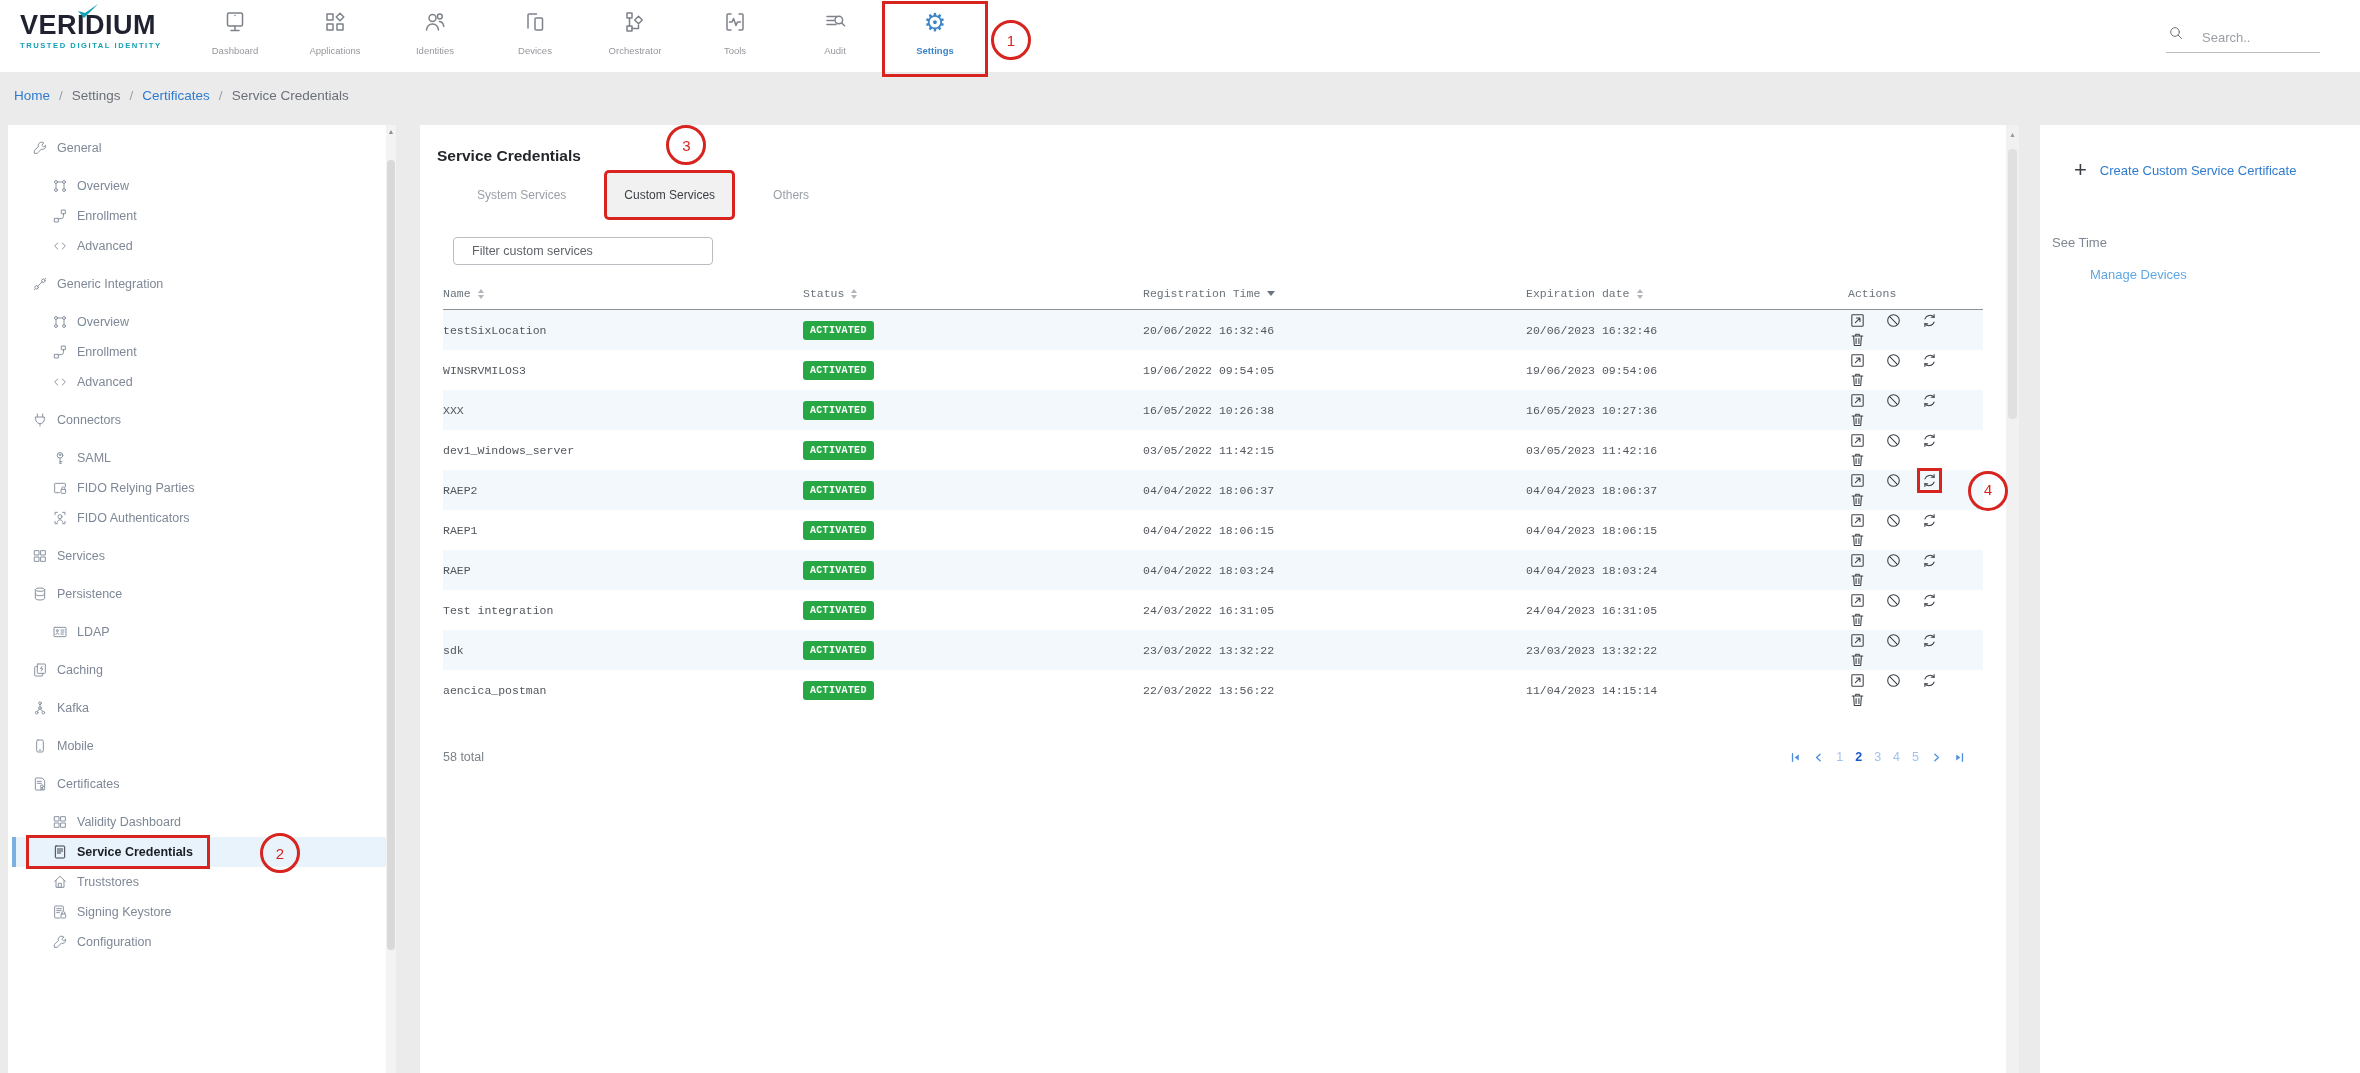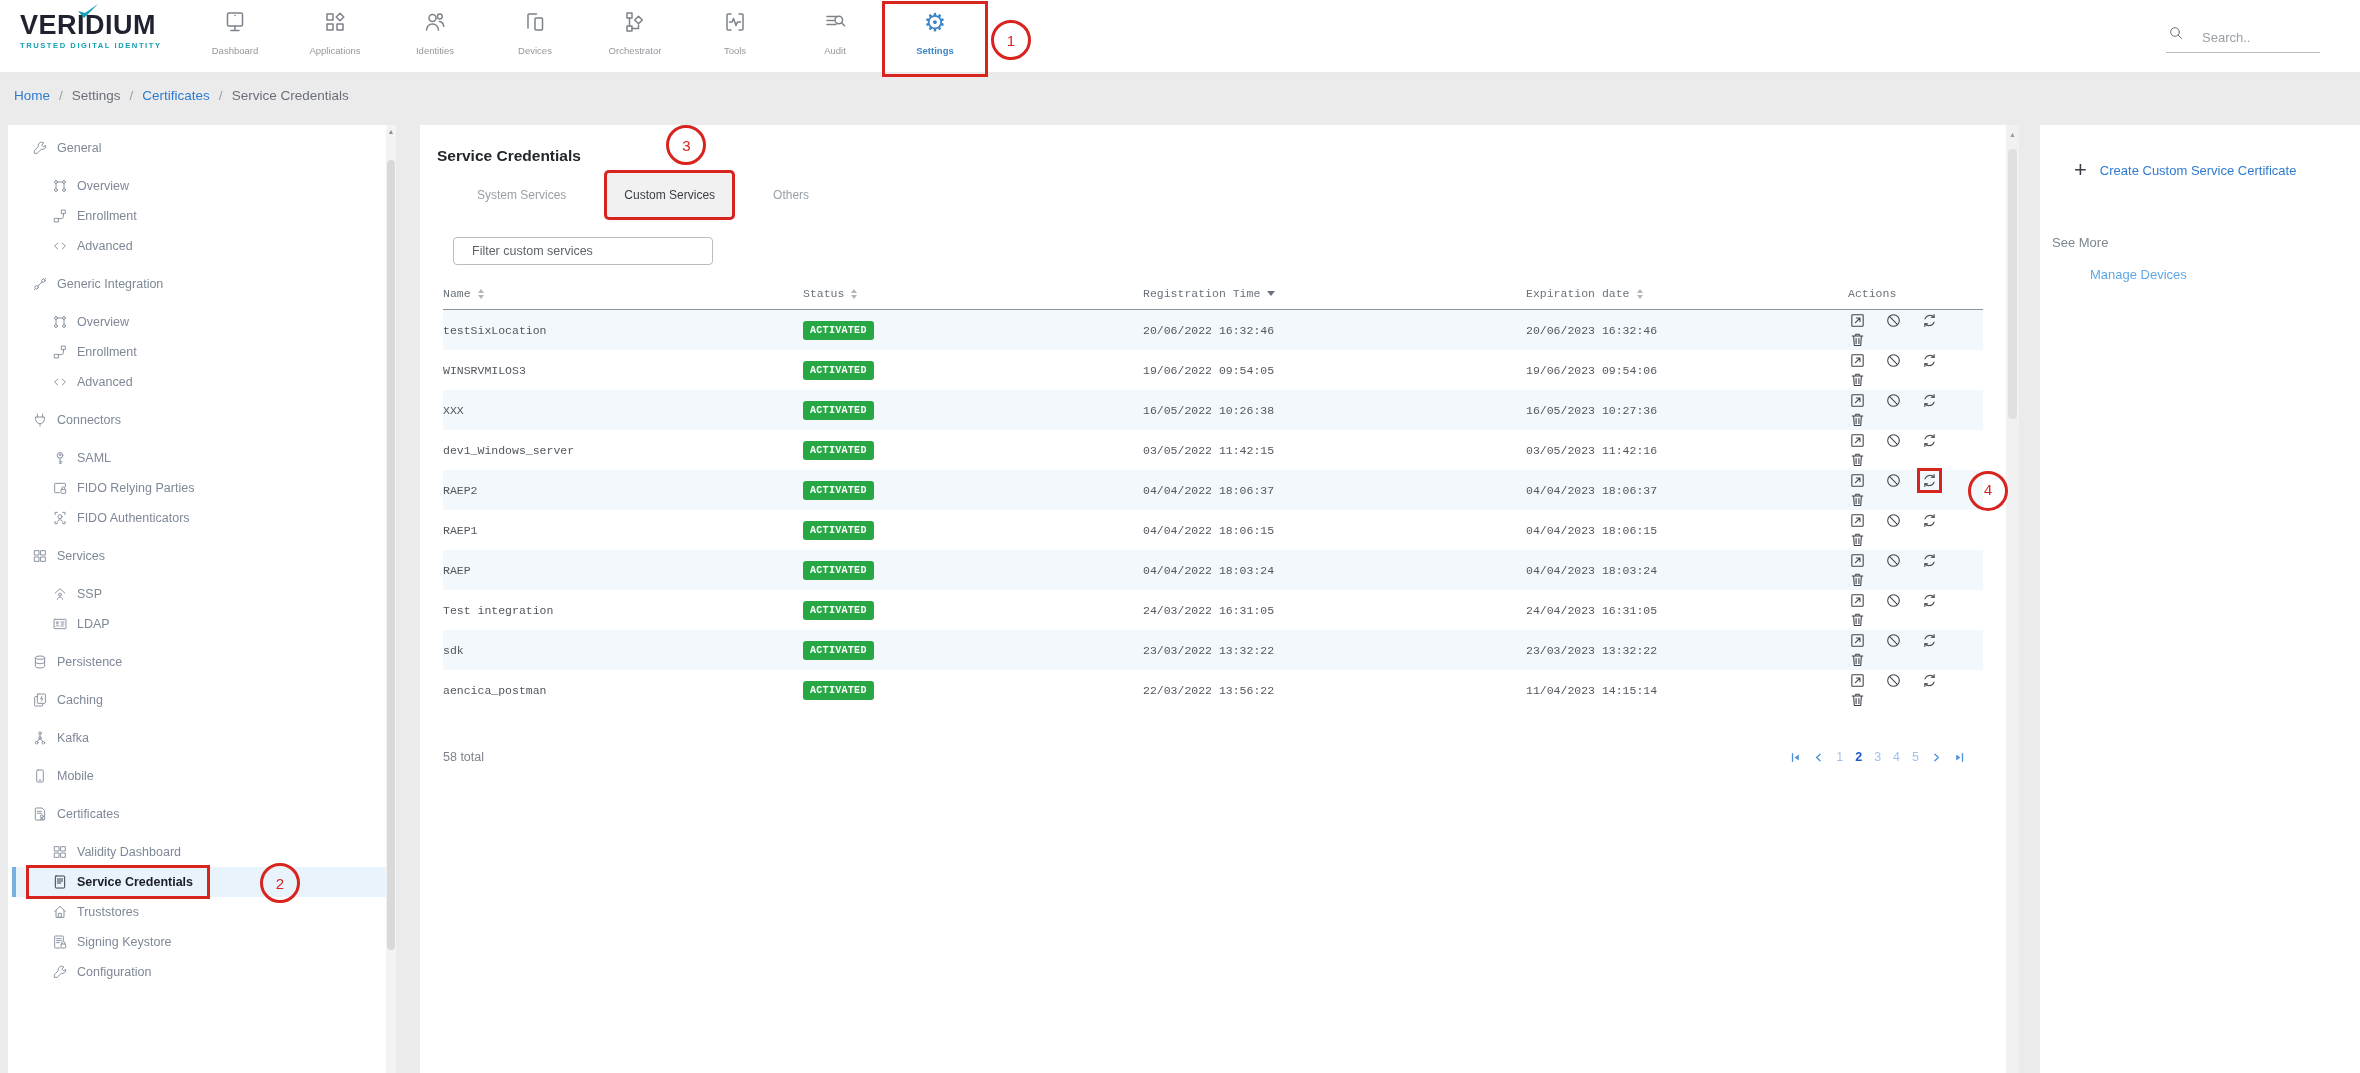--- a/index.html
+++ b/index.html
@@ -457,37 +457,31 @@
             <use href="#i-scanperson"></use>
           </svg>
         <span class="lbl">FIDO Authenticators</span>
         </li>
       <li class="s-item lvl1">
         <svg class="ico">
             <use href="#i-grid"></use>
           </svg>
         <span class="lbl">Services</span>
         </li>
-      <li class="s-item lvl2">
-        <svg class="ico">
-            <use href="#i-ssp"></use>
-          </svg>
-        <span class="lbl">SSP</span>
+      <li class="s-item lvl1">
+        <svg class="ico">
+            <use href="#i-db"></use>
+          </svg>
+        <span class="lbl">Persistence</span>
         </li>
       <li class="s-item lvl2">
         <svg class="ico">
             <use href="#i-idcard"></use>
           </svg>
         <span class="lbl">LDAP</span>
-        </li>
-      <li class="s-item lvl1">
-        <svg class="ico">
-            <use href="#i-db"></use>
-          </svg>
-        <span class="lbl">Persistence</span>
         </li>
       <li class="s-item lvl1">
         <svg class="ico">
             <use href="#i-cache"></use>
           </svg>
         <span class="lbl">Caching</span>
         </li>
       <li class="s-item lvl1">
         <svg class="ico">
             <use href="#i-kafka"></use>
@@ -926,17 +920,17 @@
   <div class="main-scroll">
     <div class="ms-up"></div>
     <div class="ms-thumb"></div>
   </div>
 
   <aside class="rightpanel">
     <div class="create-link">
       <span class="plus-icon"></span>
       <span>Create Custom Service Certificate</span>
     </div>
-    <div class="see-more">See More</div>
+    <div class="see-more">See Time</div>
     <a class="manage-link">Manage Devices</a>
   </aside>
 
 </div>
 
 </body></html>

